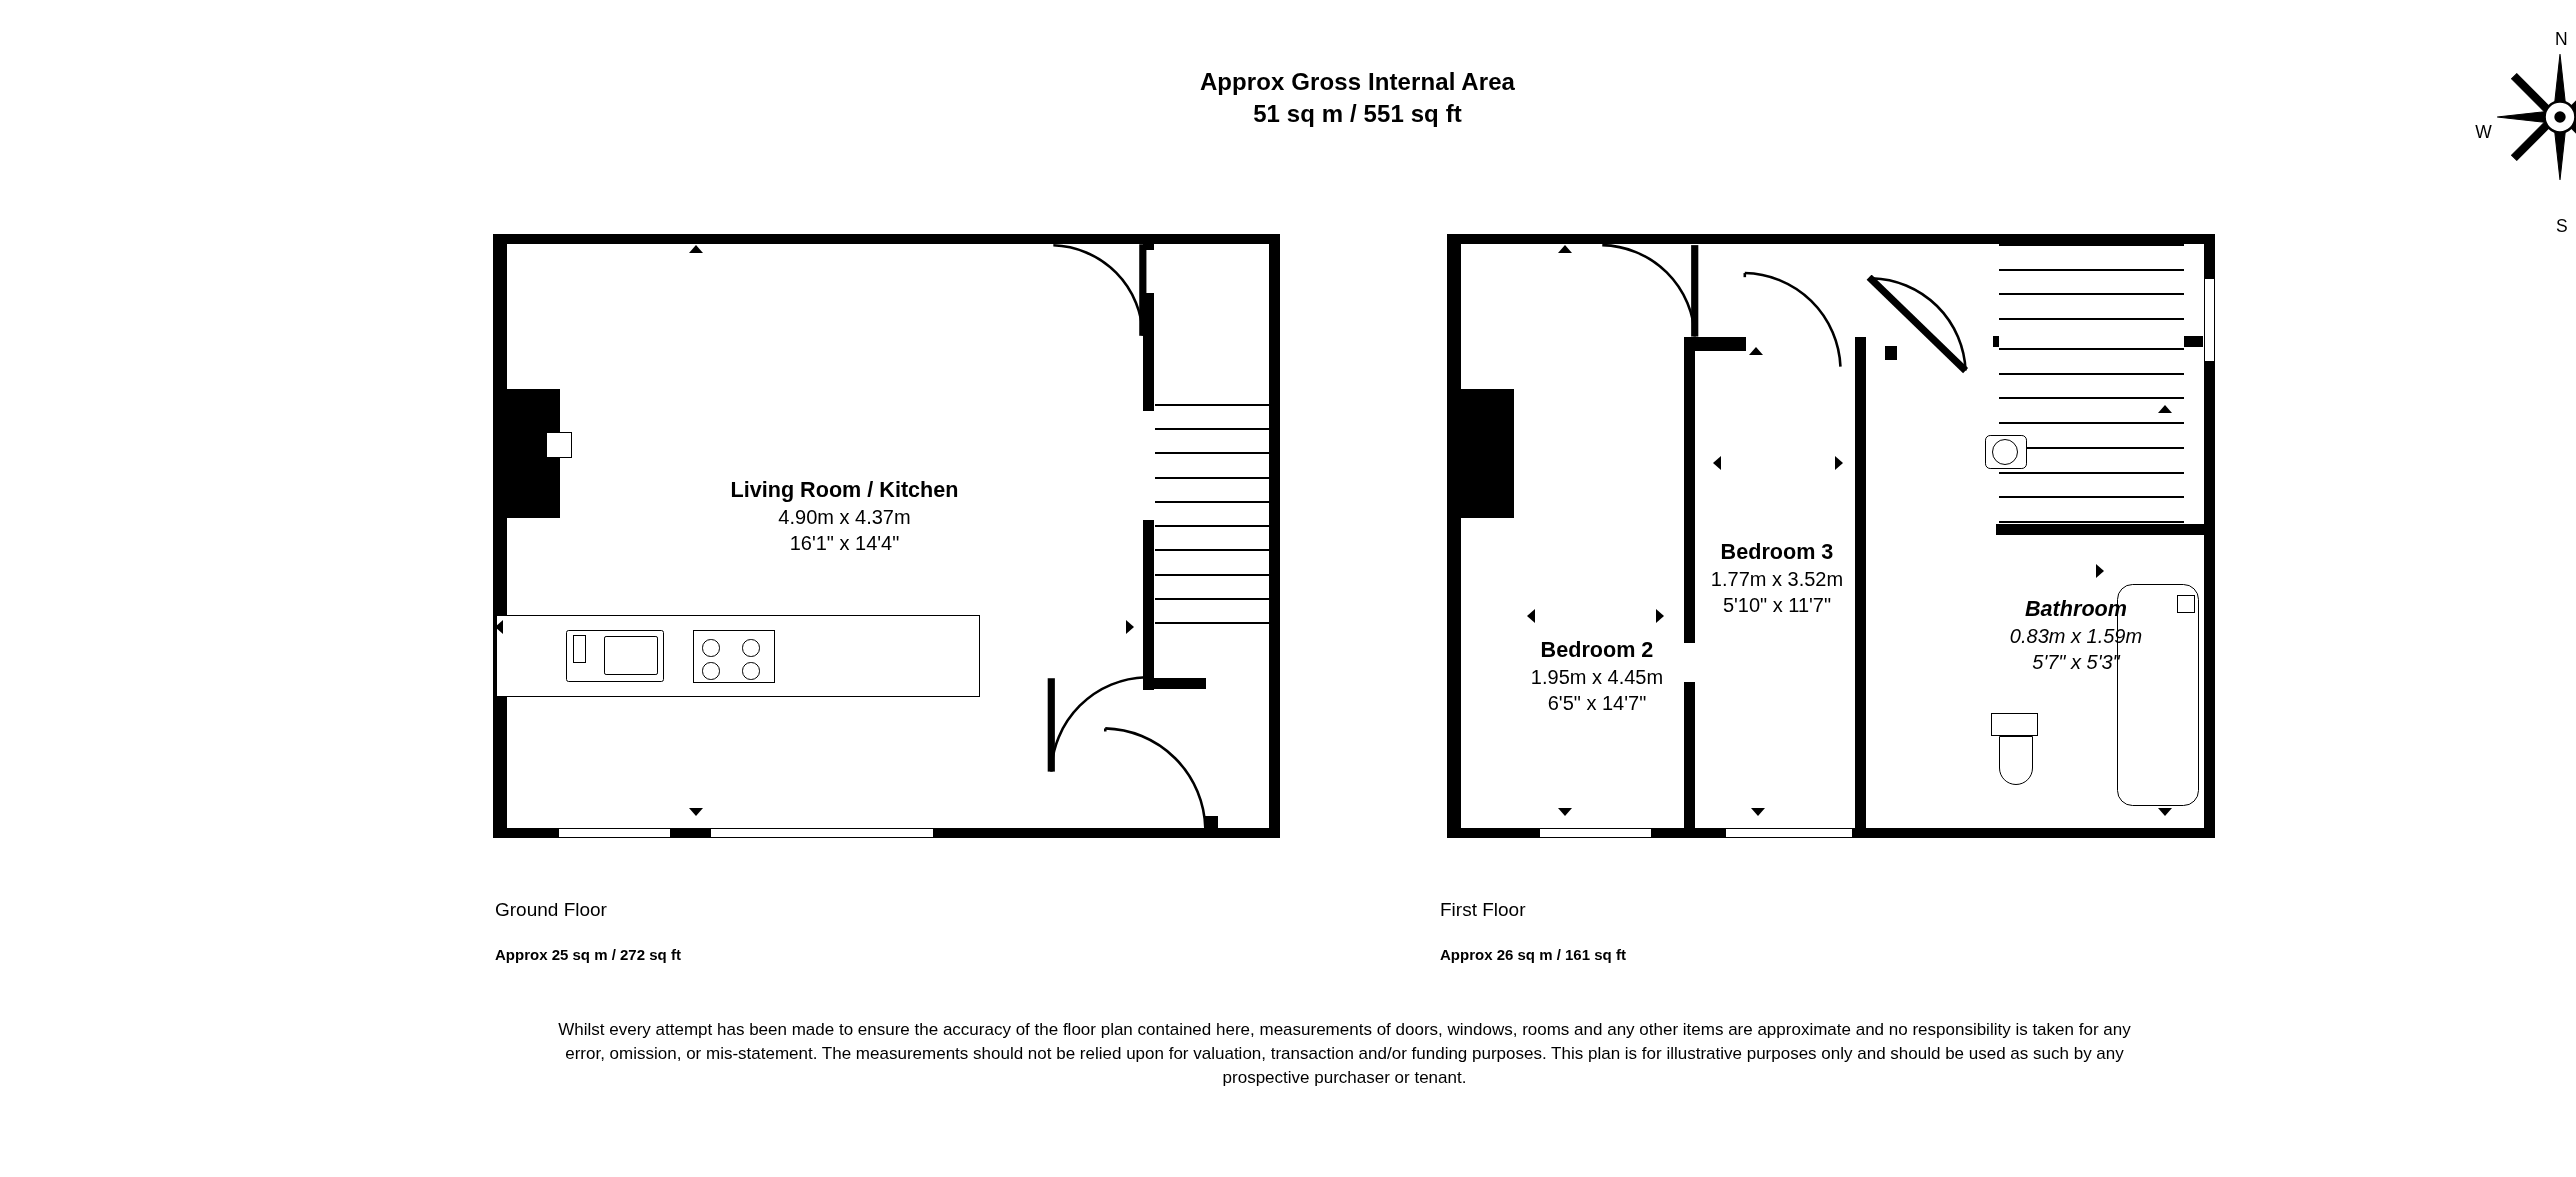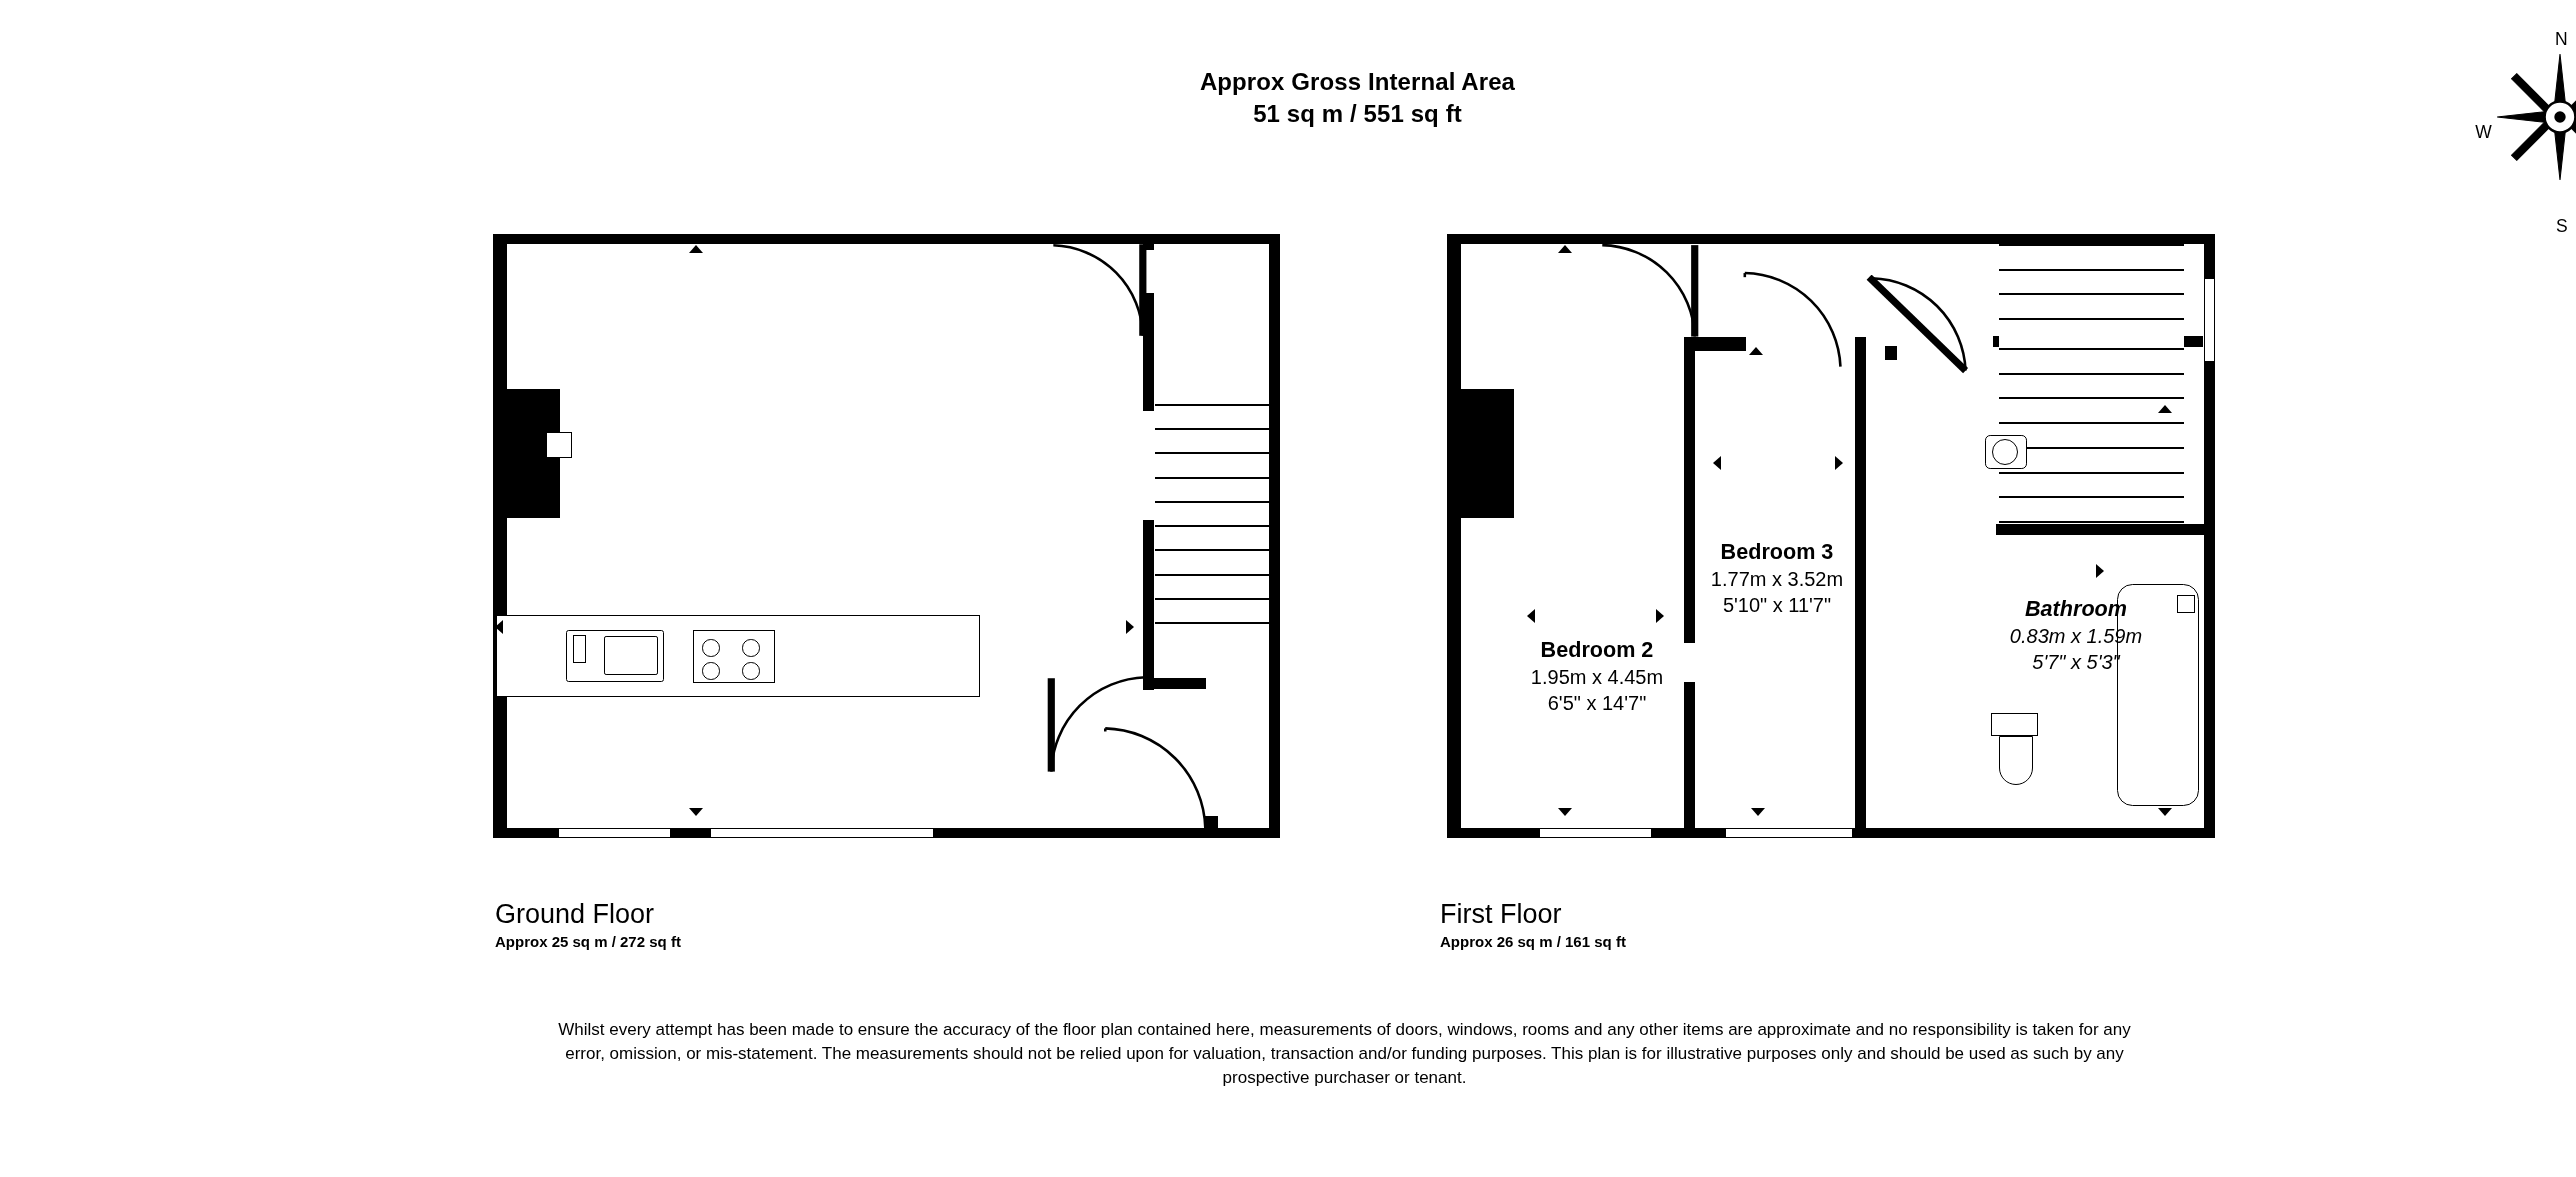--- a/index.html
+++ b/index.html
@@ -105,24 +105,24 @@
     border: none;
     border-left: 1.5px solid #000;
     border-right: 1.5px solid #000;
   }
 
   
   .floor-caption {
     position: absolute;
   }
   .floor-caption .title {
-    font-size: 27px;
+    font-size: 19px;
     font-weight: normal;
     display: block;
-    margin-bottom: 3px;
+    margin-bottom: 25px;
   }
   .floor-caption .sub {
     font-size: 15px;
     font-weight: bold;
     display: block;
   }
 
   
   .disclaimer {
     position: absolute;
@@ -226,20 +226,25 @@
     <svg style="position:absolute; left:611px; top:492px;" width="118" height="111" viewBox="0 0 230 215">
       <path d="M215 198 A 200 200 0 0 0 20 4" stroke="#000" stroke-width="5" fill="none"></path>
       <path d="M20 4 L20 10" stroke="#000" stroke-width="5" fill="none"></path>
     </svg>
 
     <div class="arrow up" style="left:205px; top:11.3px;"></div>
     <div class="arrow down" style="left:205px; top:574px;"></div>
     <div class="arrow left" style="left:11.3px; top:386px;"></div>
     <div class="arrow right" style="left:642px; top:386px;"></div>
 
+    <div class="room-label" style="left:134px; top:242px; width:453px;">
+      <span class="nm">Living Room / Kitchen</span>
+      <span class="dim">4.90m x 4.37m</span>
+      <span class="dim">16'1" x 14'4"</span>
+    </div>
   </div>
 
   <div class="plan" style="left:1437px; top:234px; width:788px; height:608px;">
 
     <div class="wall" style="left:10.3px; top:0px; width:768px; height:10.3px;"></div>
     <div class="wall" style="left:10.3px; top:0px; width:14px; height:604px;"></div>
     <div class="wall" style="left:10.3px; top:594px; width:768px; height:10.3px;"></div>
     <div class="wall" style="left:767px; top:0px; width:11.3px; height:604px;"></div>
 
     <div class="wall" style="left:10.3px; top:155px; width:67px; height:129px;"></div>

